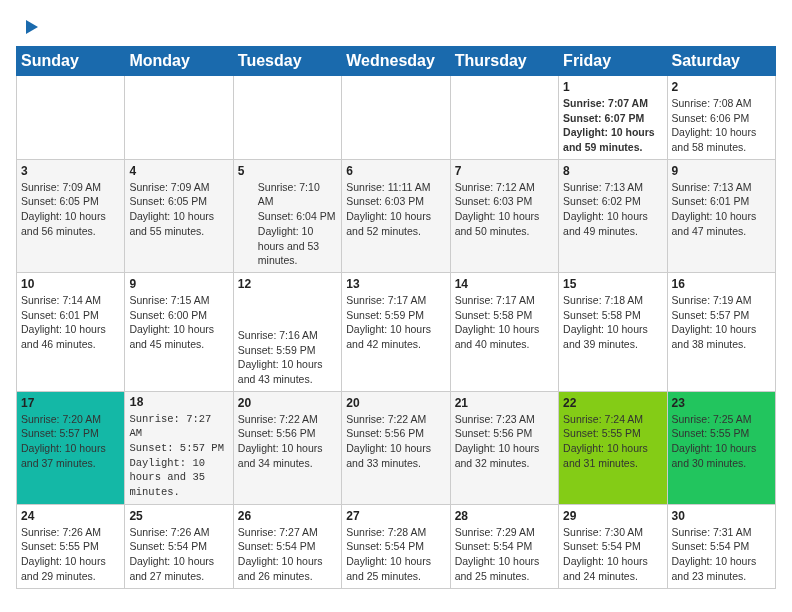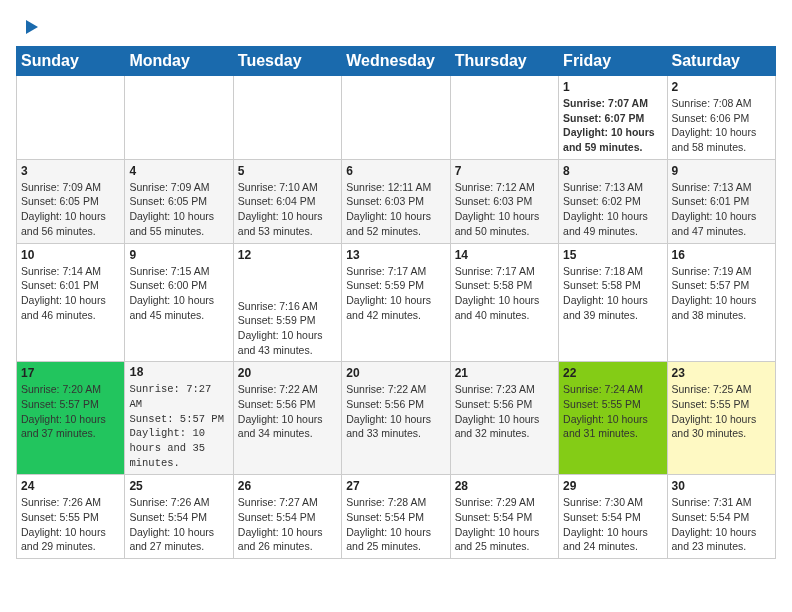--- a/index.html
+++ b/index.html
@@ -124,27 +124,27 @@
 Daylight: 10 hours and 56 minutes.</div>
         </td>
         <td style="background: rgb(245, 245, 245);">
           <div class="day-number">4</div>
           <div class="day-info" style="white-space: pre-line;">Sunrise: 7:09 AM
 Sunset: 6:05 PM
 Daylight: 10 hours and 55 minutes.</div>
         </td>
         <td style="background: rgb(245, 245, 245);">
           <div class="day-number">5</div>
-          <div class="day-info" style="white-space: pre-line;">Sunrise: 7:10 AM
+          <div class="day-info" style="white-space: pre-line; margin-left: 20px;">Sunrise: 7:10 AM
 Sunset: 6:04 PM
 Daylight: 10 hours and 53 minutes.</div>
         </td>
         <td style="background: rgb(245, 245, 245);">
           <div class="day-number">6</div>
-          <div class="day-info" style="white-space: pre-line;">Sunrise: 12:11 AM
+          <div class="day-info" style="white-space: pre-line;">Sunrise: 11:11 AM
 Sunset: 6:03 PM
 Daylight: 10 hours and 52 minutes.</div>
         </td>
         <td style="background: rgb(245, 245, 245);">
           <div class="day-number">7</div>
           <div class="day-info" style="white-space: pre-line;">Sunrise: 7:12 AM
 Sunset: 6:03 PM
 Daylight: 10 hours and 50 minutes.</div>
         </td>
         <td style="background: rgb(245, 245, 245);">
@@ -198,21 +198,21 @@
 Daylight: 10 hours and 39 minutes.</div>
         </td>
         <td>
           <div class="day-number">16</div>
           <div class="day-info" style="white-space: pre-line;">Sunrise: 7:19 AM
 Sunset: 5:57 PM
 Daylight: 10 hours and 38 minutes.</div>
         </td>
       </tr>
       <tr style="background: rgb(245, 245, 245);">
-        <td style="background: #22c55e;">
+        <td style="background: #14b8a6;">
           <div class="day-number">17</div>
           <div class="day-info" style="white-space: pre-line;">Sunrise: 7:20 AM
 Sunset: 5:57 PM
 Daylight: 10 hours and 37 minutes.</div>
         </td>
         <td style="background: rgb(245, 245, 245); font-family: Liberation Mono, monospace;">
           <div class="day-number">18</div>
           <div class="day-info" style="white-space: pre-line;">Sunrise: 7:27 AM
 Sunset: 5:57 PM
 Daylight: 10 hours and 35 minutes.</div>
@@ -234,21 +234,21 @@
           <div class="day-info" style="white-space: pre-line;">Sunrise: 7:23 AM
 Sunset: 5:56 PM
 Daylight: 10 hours and 32 minutes.</div>
         </td>
         <td style="background: #84cc16;">
           <div class="day-number">22</div>
           <div class="day-info" style="white-space: pre-line;">Sunrise: 7:24 AM
 Sunset: 5:55 PM
 Daylight: 10 hours and 31 minutes.</div>
         </td>
-        <td style="background: #fef9c3;">
+        <td style="background: #22c55e;">
           <div class="day-number">23</div>
           <div class="day-info" style="white-space: pre-line;">Sunrise: 7:25 AM
 Sunset: 5:55 PM
 Daylight: 10 hours and 30 minutes.</div>
         </td>
       </tr>
       <tr>
         <td>
           <div class="day-number">24</div>
           <div class="day-info" style="white-space: pre-line;">Sunrise: 7:26 AM

